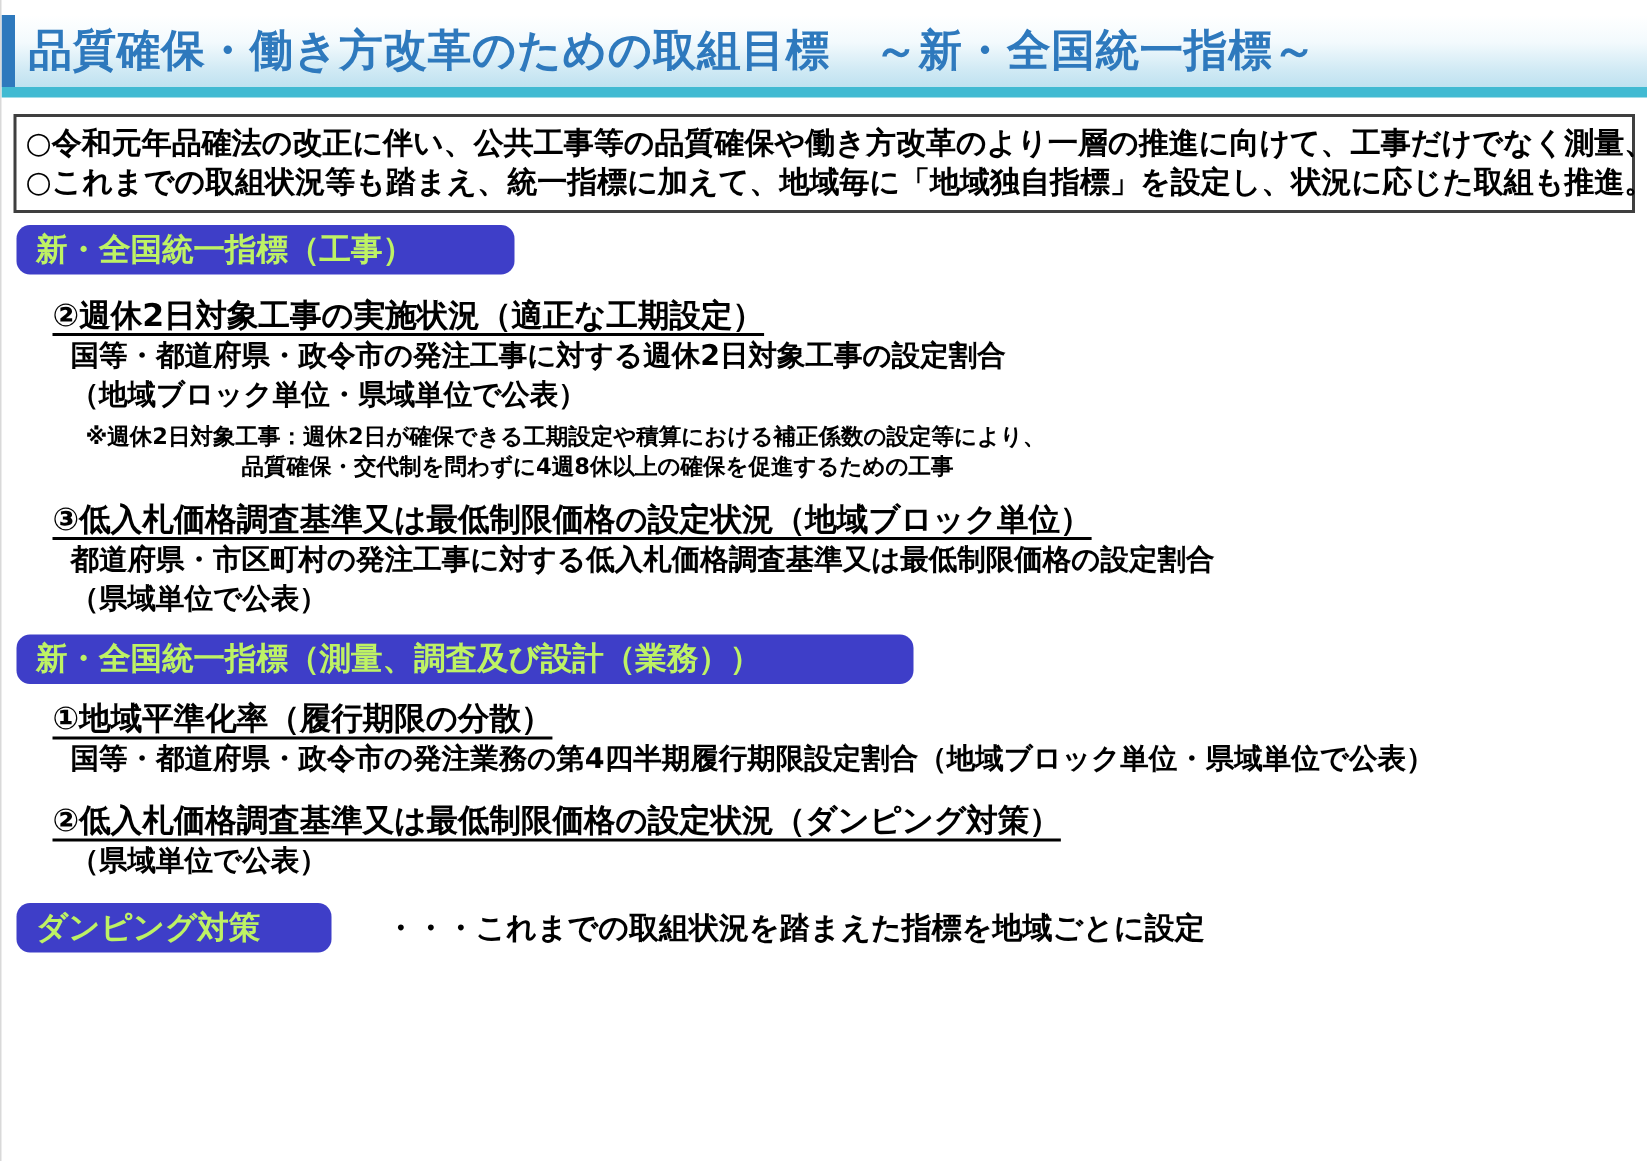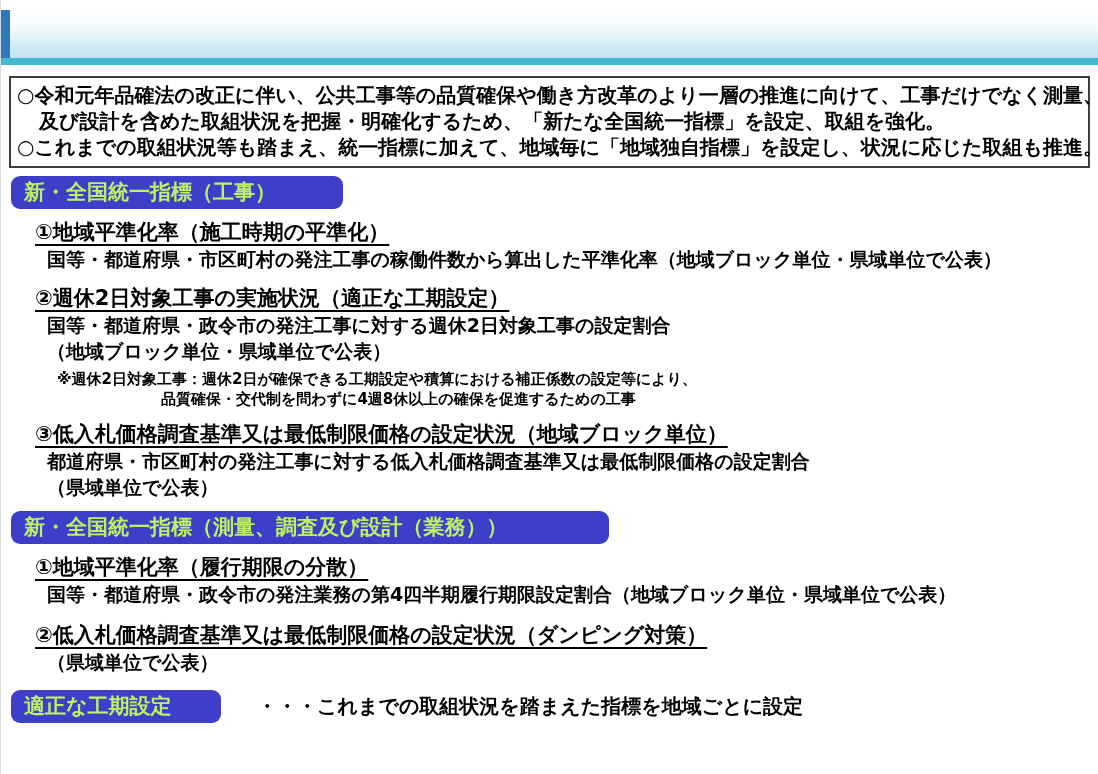--- a/index.html
+++ b/index.html
@@ -63,37 +63,33 @@
   .footer-text{margin-left:36px;font-size:20px;font-weight:bold;white-space:nowrap;}
 </style>
 </head>
 <body>
 
 <div class="page">
 
   
   <div class="header">
     <div class="header-accent"></div>
+    <h1 class="title">品質確保・働き方改革のための取組目標　～新・全国統一指標～</h1>
   </div>
   <div class="header-bar"></div>
 
   
   <div class="intro-box">
     <p class="intro-line">○令和元年品確法の改正に伴い、公共工事等の品質確保や働き方改革のより一層の推進に向けて、工事だけでなく測量、調査</p>
-    <p class="intro-line indent">及び設計を含めた取組状況を把握・明確化するため、「新たな全国統一指標」を設定、取組を強化。</p>
     <p class="intro-line">○これまでの取組状況等も踏まえ、統一指標に加えて、地域毎に「地域独自指標」を設定し、状況に応じた取組も推進。</p>
   </div>
 
   
   <div class="badge b1">新・全国統一指標（工事）</div>
 
-  <div class="item m10">
-    <div class="item-heading">①地域平準化率（施工時期の平準化）</div>
-    <div class="item-line">国等・都道府県・市区町村の発注工事の稼働件数から算出した平準化率（地域ブロック単位・県域単位で公表）</div>
-  </div>
 
   <div class="item m14">
     <div class="item-heading">②週休2日対象工事の実施状況（適正な工期設定）</div>
     <div class="item-line">国等・都道府県・政令市の発注工事に対する週休2日対象工事の設定割合</div>
     <div class="item-line">（地域ブロック単位・県域単位で公表）</div>
     <div class="note-line first">※週休2日対象工事：週休2日が確保できる工期設定や積算における補正係数の設定等により、</div>
     <div class="note-line indent">品質確保・交代制を問わずに4週8休以上の確保を促進するための工事</div>
   </div>
 
   <div class="item m12">
@@ -110,17 +106,17 @@
     <div class="item-line">国等・都道府県・政令市の発注業務の第4四半期履行期限設定割合（地域ブロック単位・県域単位で公表）</div>
   </div>
 
   <div class="item m16">
     <div class="item-heading">②低入札価格調査基準又は最低制限価格の設定状況（ダンピング対策）</div>
     <div class="item-line">（県域単位で公表）</div>
   </div>
 
   
   <div class="footer">
-    <div class="badge b3">適正な工期設定</div>
+    <div class="badge b3">ダンピング対策</div>
     <div class="footer-text">・・・これまでの取組状況を踏まえた指標を地域ごとに設定</div>
   </div>
 
 </div>
 
 </body></html>

